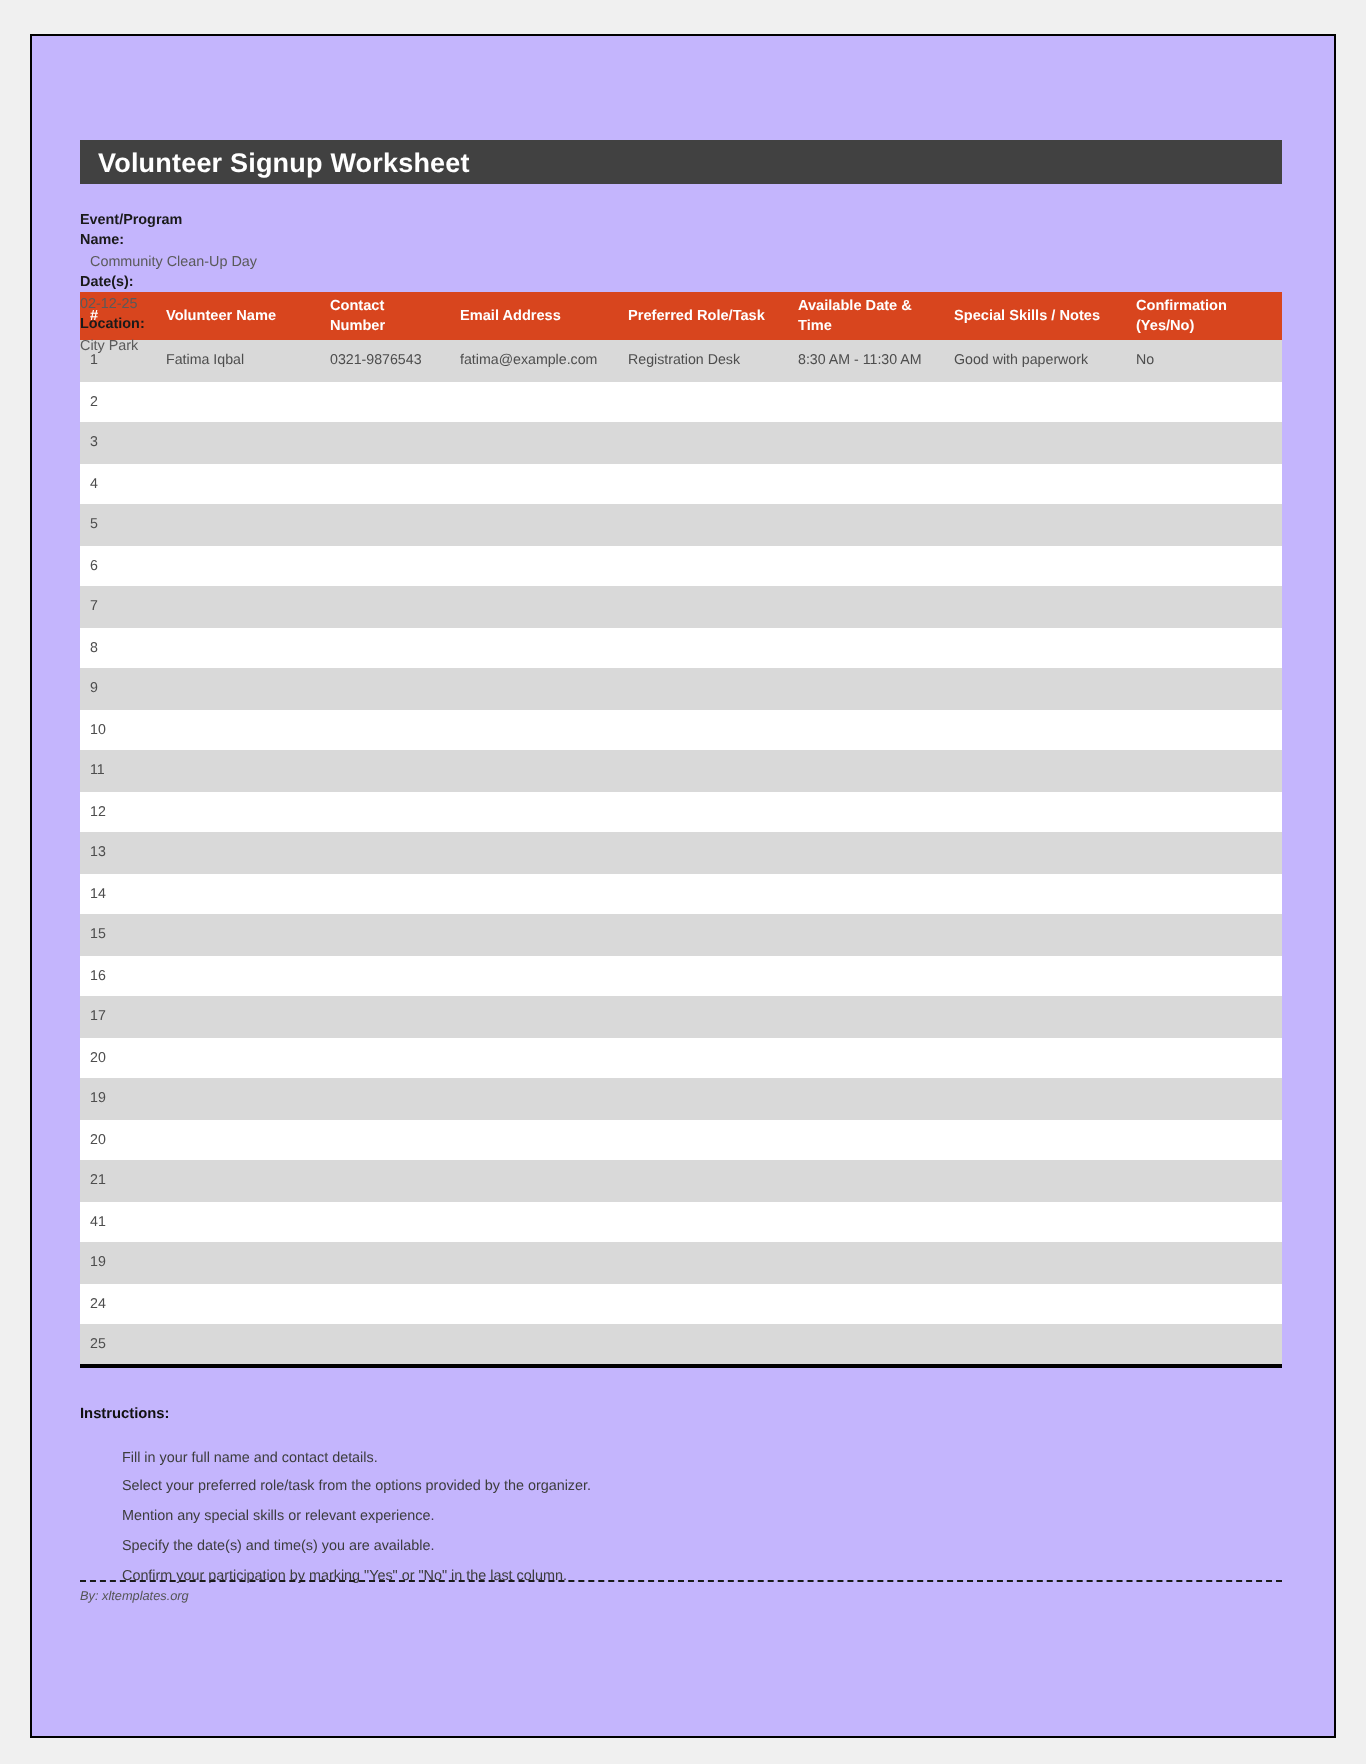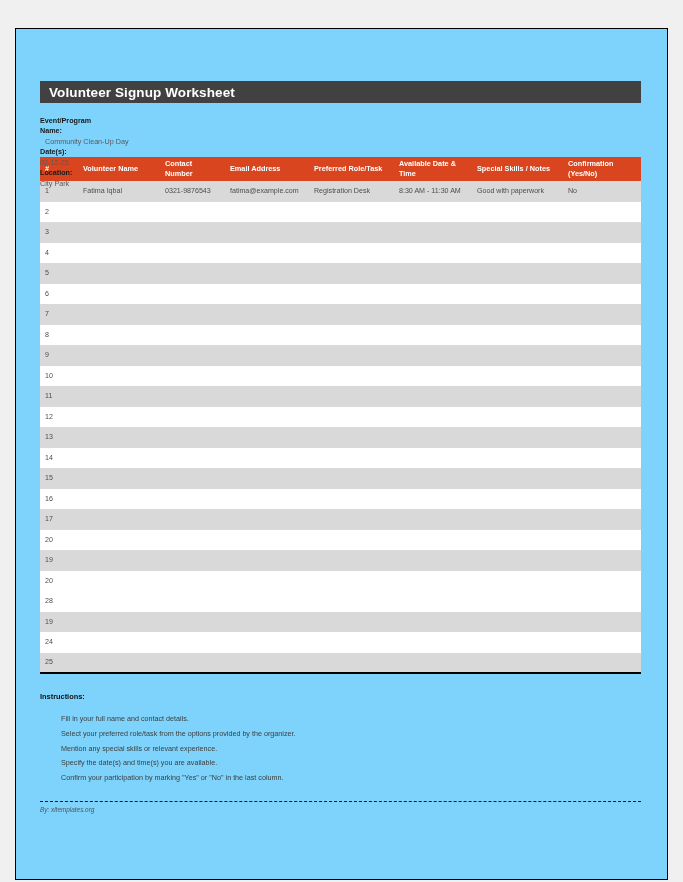--- a/index.html
+++ b/index.html
@@ -7,23 +7,23 @@
     margin: 0; padding: 0;
     background: #f0f0f0;
   }
   body {
     width: 683px; height: 882px;
     font-family: "Liberation Sans", sans-serif;
     overflow: hidden;
   }
   .page {
     position: absolute;
-    left: 15px; top: 28px;
+    left: 15px; top: 17px;
     width: 653px; height: 852px;
-    background: #7dd3fc;
+    background: #c4b5fd;
     border: 1.5px solid #000000;
   }
   .sheet {
     position: absolute;
     left: 24px; top: 52px;
     width: 601px;
   }
 
   
   .title-bar {
@@ -382,22 +382,32 @@
           <tr class="even">
             <td class="idx">20</td>
             <td></td>
             <td></td>
             <td class="email"></td>
             <td></td>
             <td></td>
             <td></td>
             <td></td>
           </tr>
-          <tr class="even">
-            <td class="idx">28</td>
+          <tr class="odd">
+            <td class="idx">21</td>
+            <td></td>
+            <td></td>
+            <td class="email"></td>
+            <td></td>
+            <td></td>
+            <td></td>
+            <td></td>
+          </tr>
+          <tr class="even">
+            <td class="idx">41</td>
             <td></td>
             <td></td>
             <td class="email"></td>
             <td></td>
             <td></td>
             <td></td>
             <td></td>
           </tr>
           <tr class="odd">
             <td class="idx">19</td>

